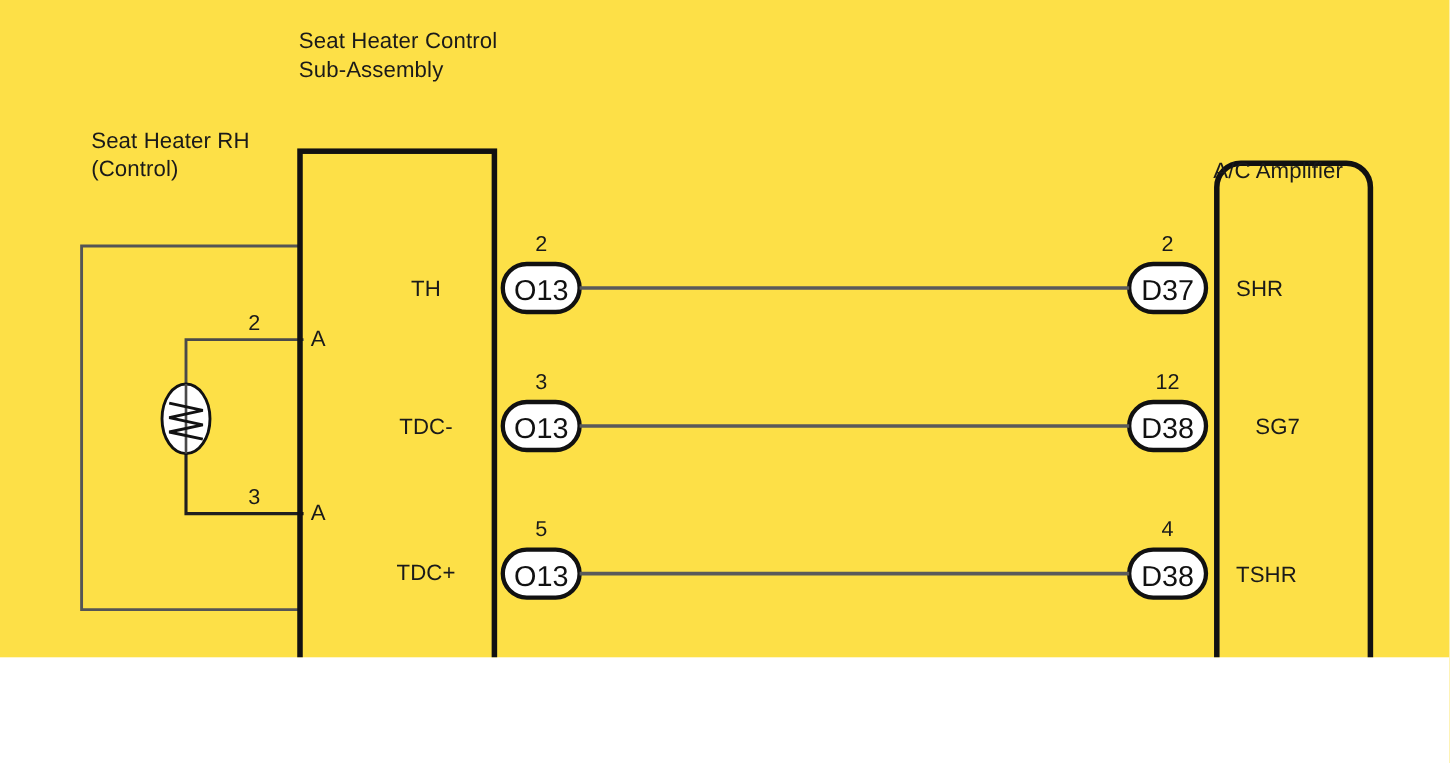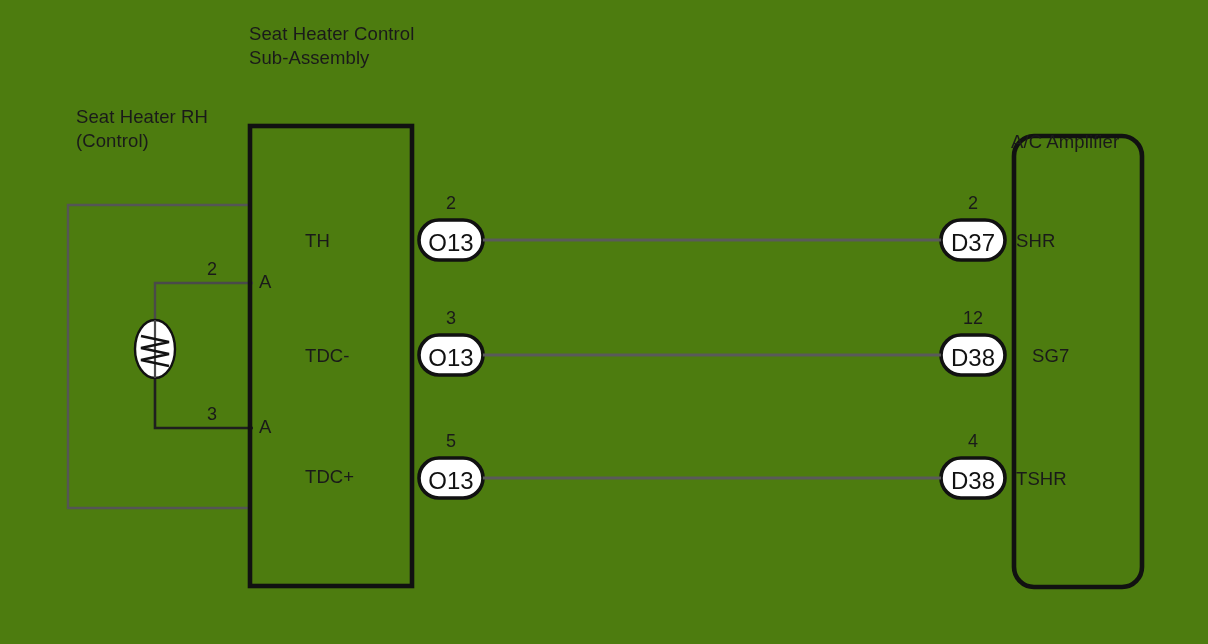--- a/index.html
+++ b/index.html
@@ -8,22 +8,22 @@
     padding: 0;
     background: #ffffff;
   }
   body {
     font-family: "Liberation Sans", sans-serif;
     color: #1a1a1a;
   }
   #canvas {
     position: relative;
     width: 1208px;
-    height: 644px;
-    background: #4d7c0f;
+    height: 548px;
+    background: #fde047;
     overflow: hidden;
   }
   .diagram-svg {
     position: absolute;
     left: 0;
     top: 0;
     width: 1208px;
     height: 644px;
   }
   
@@ -33,25 +33,26 @@
     color: #1a1a1a;
     white-space: pre;
     line-height: 1.28;
     letter-spacing: 0.1px;
   }
   .title-lbl {
     font-size: 18.5px;
   }
   .pin-name {
     font-size: 18.5px;
-    text-align: left;
+    text-align: center;
   }
   .term-name {
     font-size: 18.5px;
     text-align: left;
+    padding-left: 14px;
   }
   .pin-num {
     font-size: 18px;
     text-align: center;
   }
   .ab-lbl {
     font-size: 18.5px;
   }
   .conn-text {
     position: absolute;

